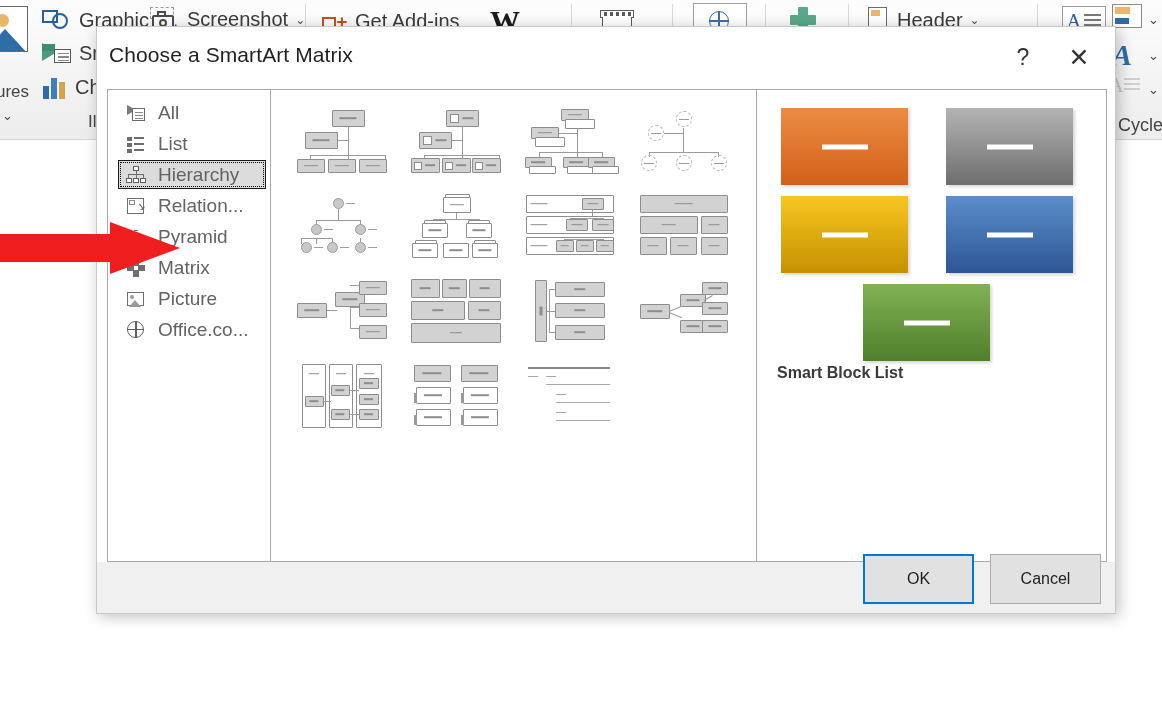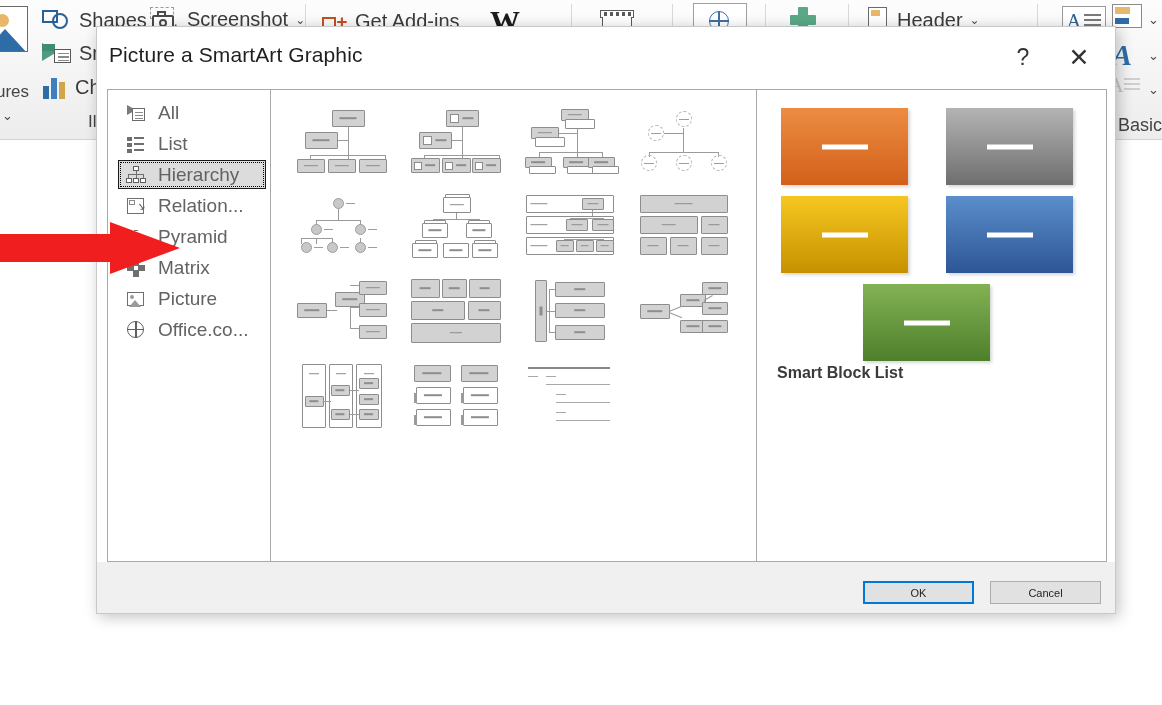--- a/index.html
+++ b/index.html
@@ -193,21 +193,21 @@
   .pvb::after { content:''; position:absolute; left:50%; top:50%; transform:translate(-50%,-50%);
     width:46px; height:5px; background:#ffffff; }
   .pv-title { font-size:16px; font-weight:bold; color:#3a3a3a; margin: 2px 0 8px 4px;}
   .pv-desc {
     border:1px solid #a9a9a9; height:176px; padding:10px 12px;
     font-size:16.5px; line-height:1.45; color:#4a4a4a; background:#fff;
   }
 
   
   .btn {
-    position:absolute; height:23px; font-size:11px; color:#1f1f1f;
+    position:absolute; height:50px; font-size:16px; color:#1f1f1f;
     background:#e1e1e1; border:1px solid #adadad; cursor:default;
     font-family:"Liberation Sans", sans-serif;
   }
   .btn.ok { right:141px; bottom:9px; width:111px; border:2px solid #0078d7; background:#e1e1e1;}
   .btn.cancel { right:14px; bottom:9px; width:111px; }
 </style>
 </head>
 <body>
 
 <div id="root">
@@ -219,21 +219,21 @@
       <span class="mt"></span>
     </div>
     <div class="rb-label-small" style="left:-4px; top:82px;">ures</div>
     <div class="rb-caret-r" style="left:2px; top:108px;">⌄</div>
 
     <div class="rb-item" style="left:42px; top:8px;">
       <span class="icon-shapes">
           <i class="sq"></i>
           <i class="ci"></i>
         </span>
-      <span>Shapes</span>
+      <span>Graphic</span>
       <span class="rb-caret">⌄</span>
     </div>
 
     <div class="rb-item" style="left:42px; top:42px;">
       <span class="icon-smart">
         <i class="flag"></i>
           <i class="flag2"></i>
         <i class="box">
             <i style="top:3px"></i>
             <i style="top:6.5px"></i>
@@ -345,27 +345,27 @@
     <div class="rb-caret-r" style="left:1148px; top:48px;">⌄</div>
 
     <div class="icon-dropcap" style="position:absolute; left:1108px; top:72px;">
       <span class="A">A</span>
       <i style="top:6px; width:16px;"></i>
         <i style="top:11px; width:16px;"></i>
         <i style="top:16px; width:16px;"></i>
     </div>
     <div class="rb-caret-r" style="left:1148px; top:82px;">⌄</div>
 
-    <div class="rb-label-small" style="left:1118px; top:115px; font-size:18px;">Basic</div>
+    <div class="rb-label-small" style="left:1118px; top:115px; font-size:18px;">Cycle</div>
   </div>
 
   <div class="dialog">
 
     <div class="dlg-title">
-      <h1>Picture a SmartArt Graphic</h1>
+      <h1>Choose a SmartArt Matrix</h1>
       <button class="dlg-help">?</button>
       <button class="dlg-close">✕</button>
     </div>
 
     <div class="dlg-body">
 
       <div class="cats">
 
         <div class="cat">
           <span class="ci g-all">

